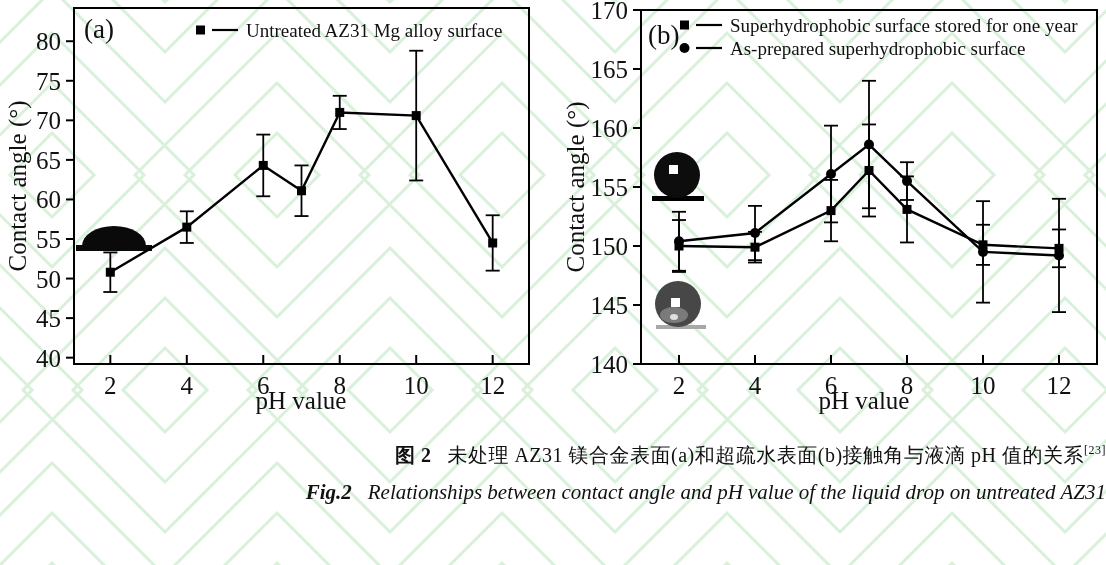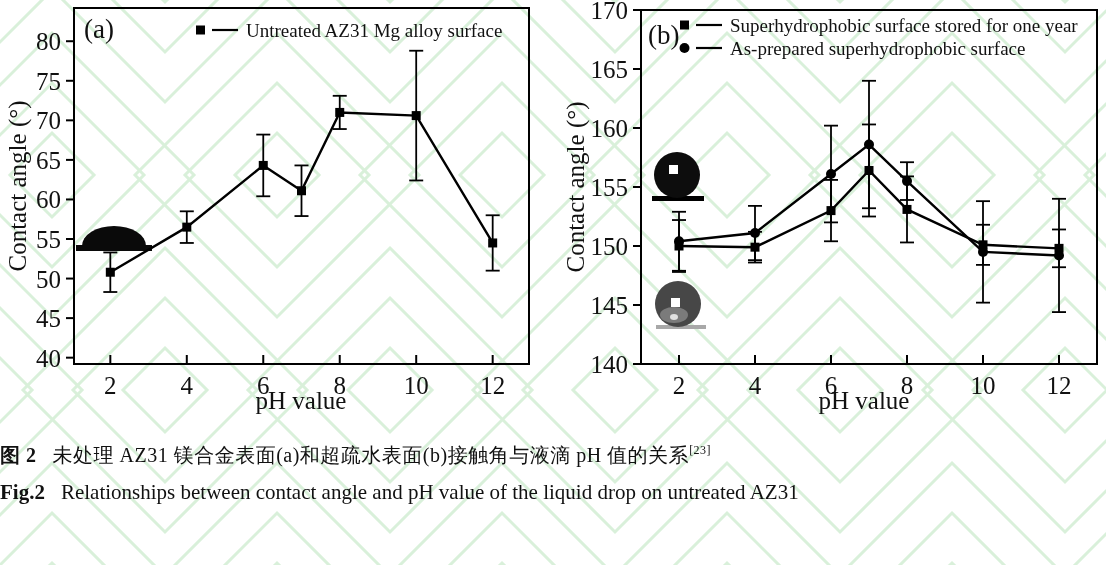--- a/index.html
+++ b/index.html
@@ -6,24 +6,24 @@
   #fig{position:relative;width:1106px;height:565px;background:#ffffff;overflow:hidden;
        font-family:"Liberation Serif",serif;}
   #wm{position:absolute;left:0;top:0;z-index:0;}
   .chart-svg{position:absolute;top:0;z-index:1;}
   #chart-0{left:0;}
   #chart-1{left:556px;}
   .tick{font-family:"Liberation Serif",serif;font-size:25px;fill:#111;}
   .axis-title{font-family:"Liberation Serif",serif;font-size:25px;fill:#111;}
   .panel{font-family:"Liberation Serif",serif;font-size:27px;fill:#111;}
   .legend-text{font-family:"Liberation Serif",serif;font-size:19px;fill:#111;}
-  .caption{position:absolute;left:0;top:442px;width:1106px;text-align:left;z-index:1;color:#111;}
+  .caption{position:absolute;left:0;top:442px;width:1106px;text-align:right;z-index:1;color:#111;}
   .caption p{margin:0;}
   .caption .zh{font-size:20px;margin-bottom:11px;letter-spacing:0.5px;}
-  .caption .en{font-size:21px;margin-bottom:9px;}
+  .caption .en{font-size:21px;margin-bottom:9px;font-style:italic;}
   .caption .b{font-weight:bold;margin-right:16px;}
   .caption sup{font-size:12px;}
 </style>
 </head>
 <body>
 
 <div id="fig">
   <svg id="wm" width="1106" height="565">
       <polygon points="-60,-82 -18,-40 -60,2 -102,-40" fill="none" stroke="#d9f0da" stroke-width="3"></polygon>
       <polygon points="-60,-132 32,-40 -60,52 -152,-40" fill="none" stroke="#d9f0da" stroke-width="3"></polygon>

